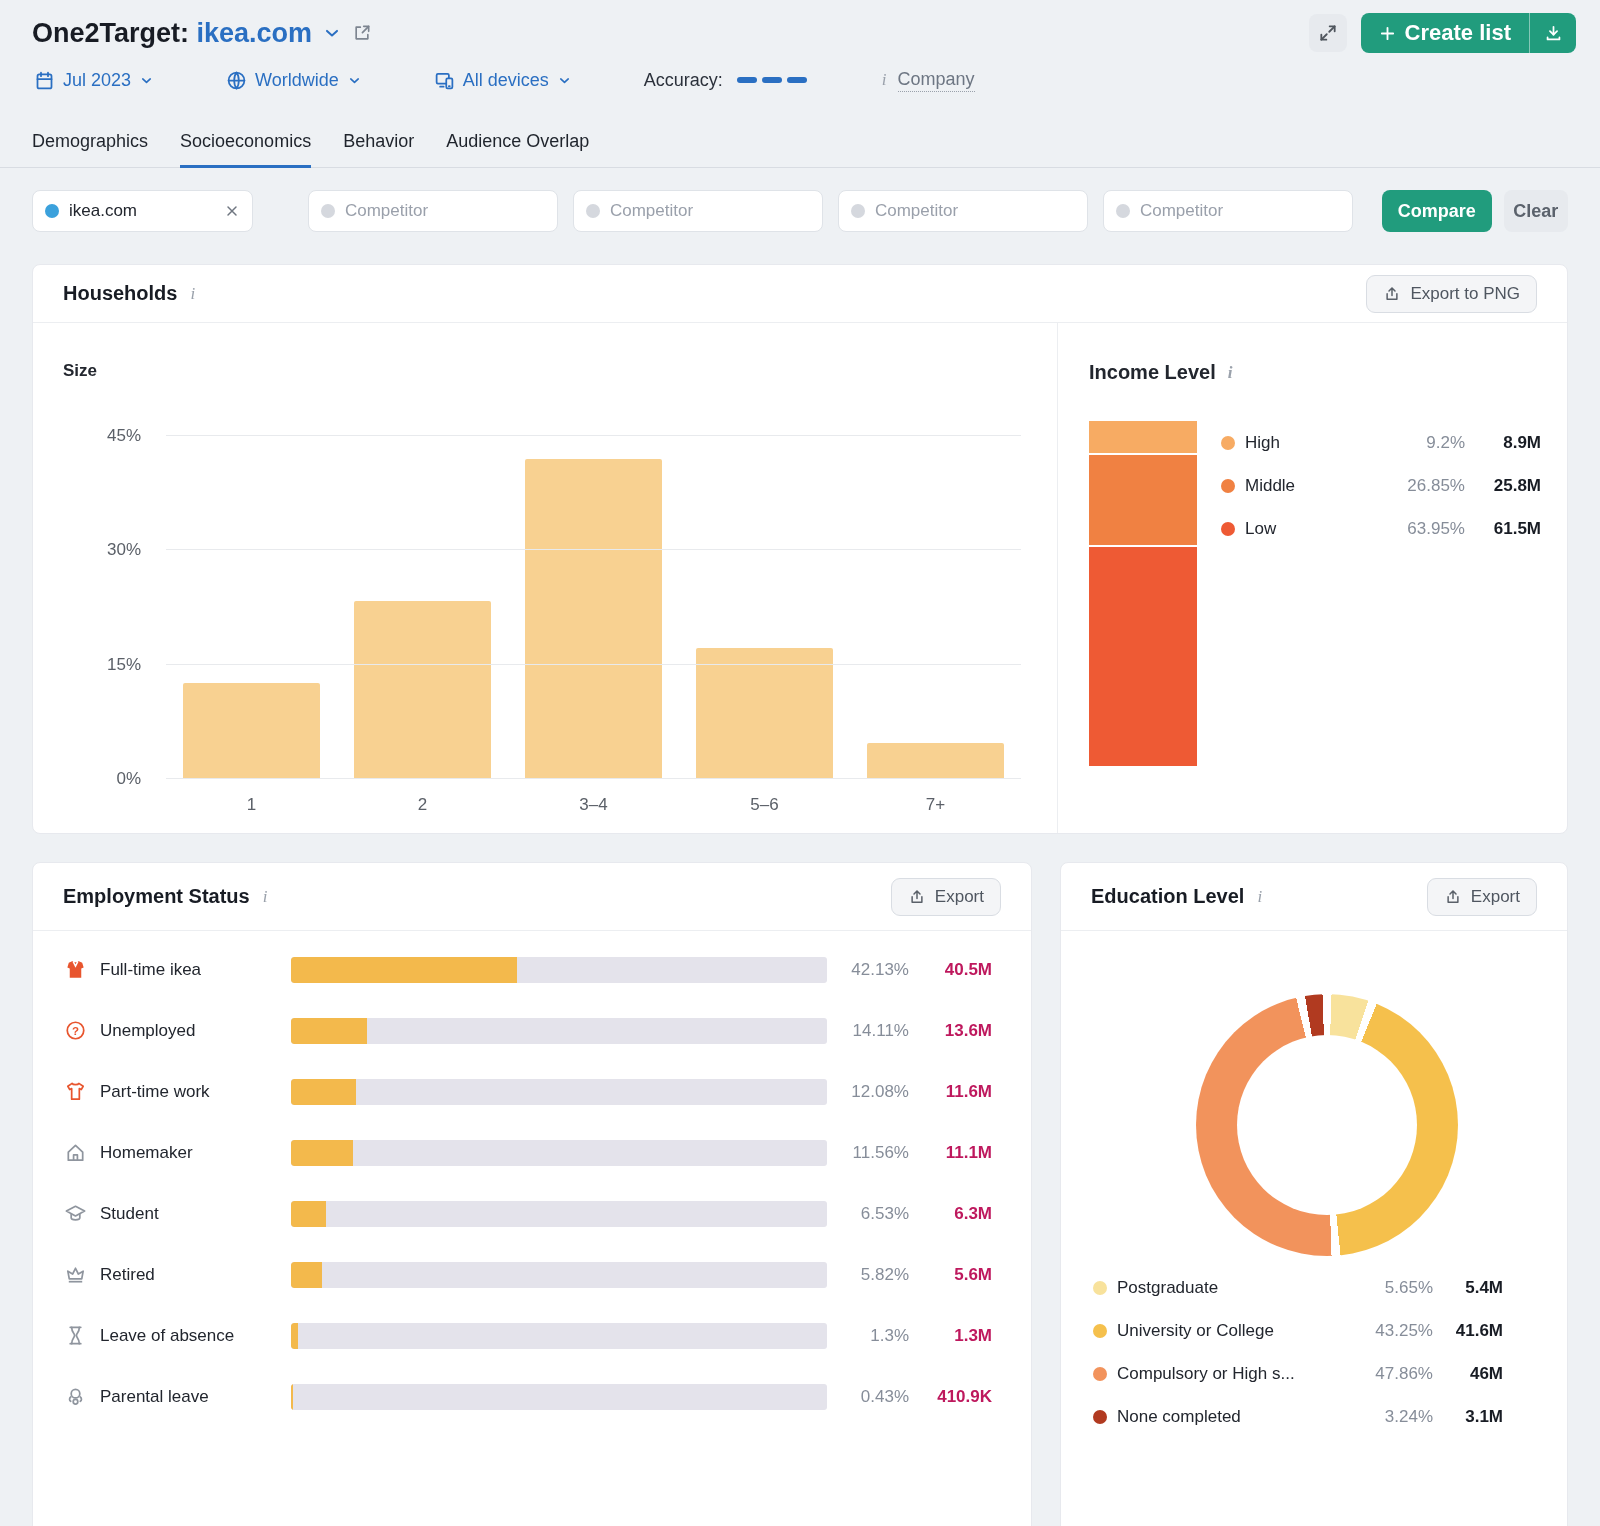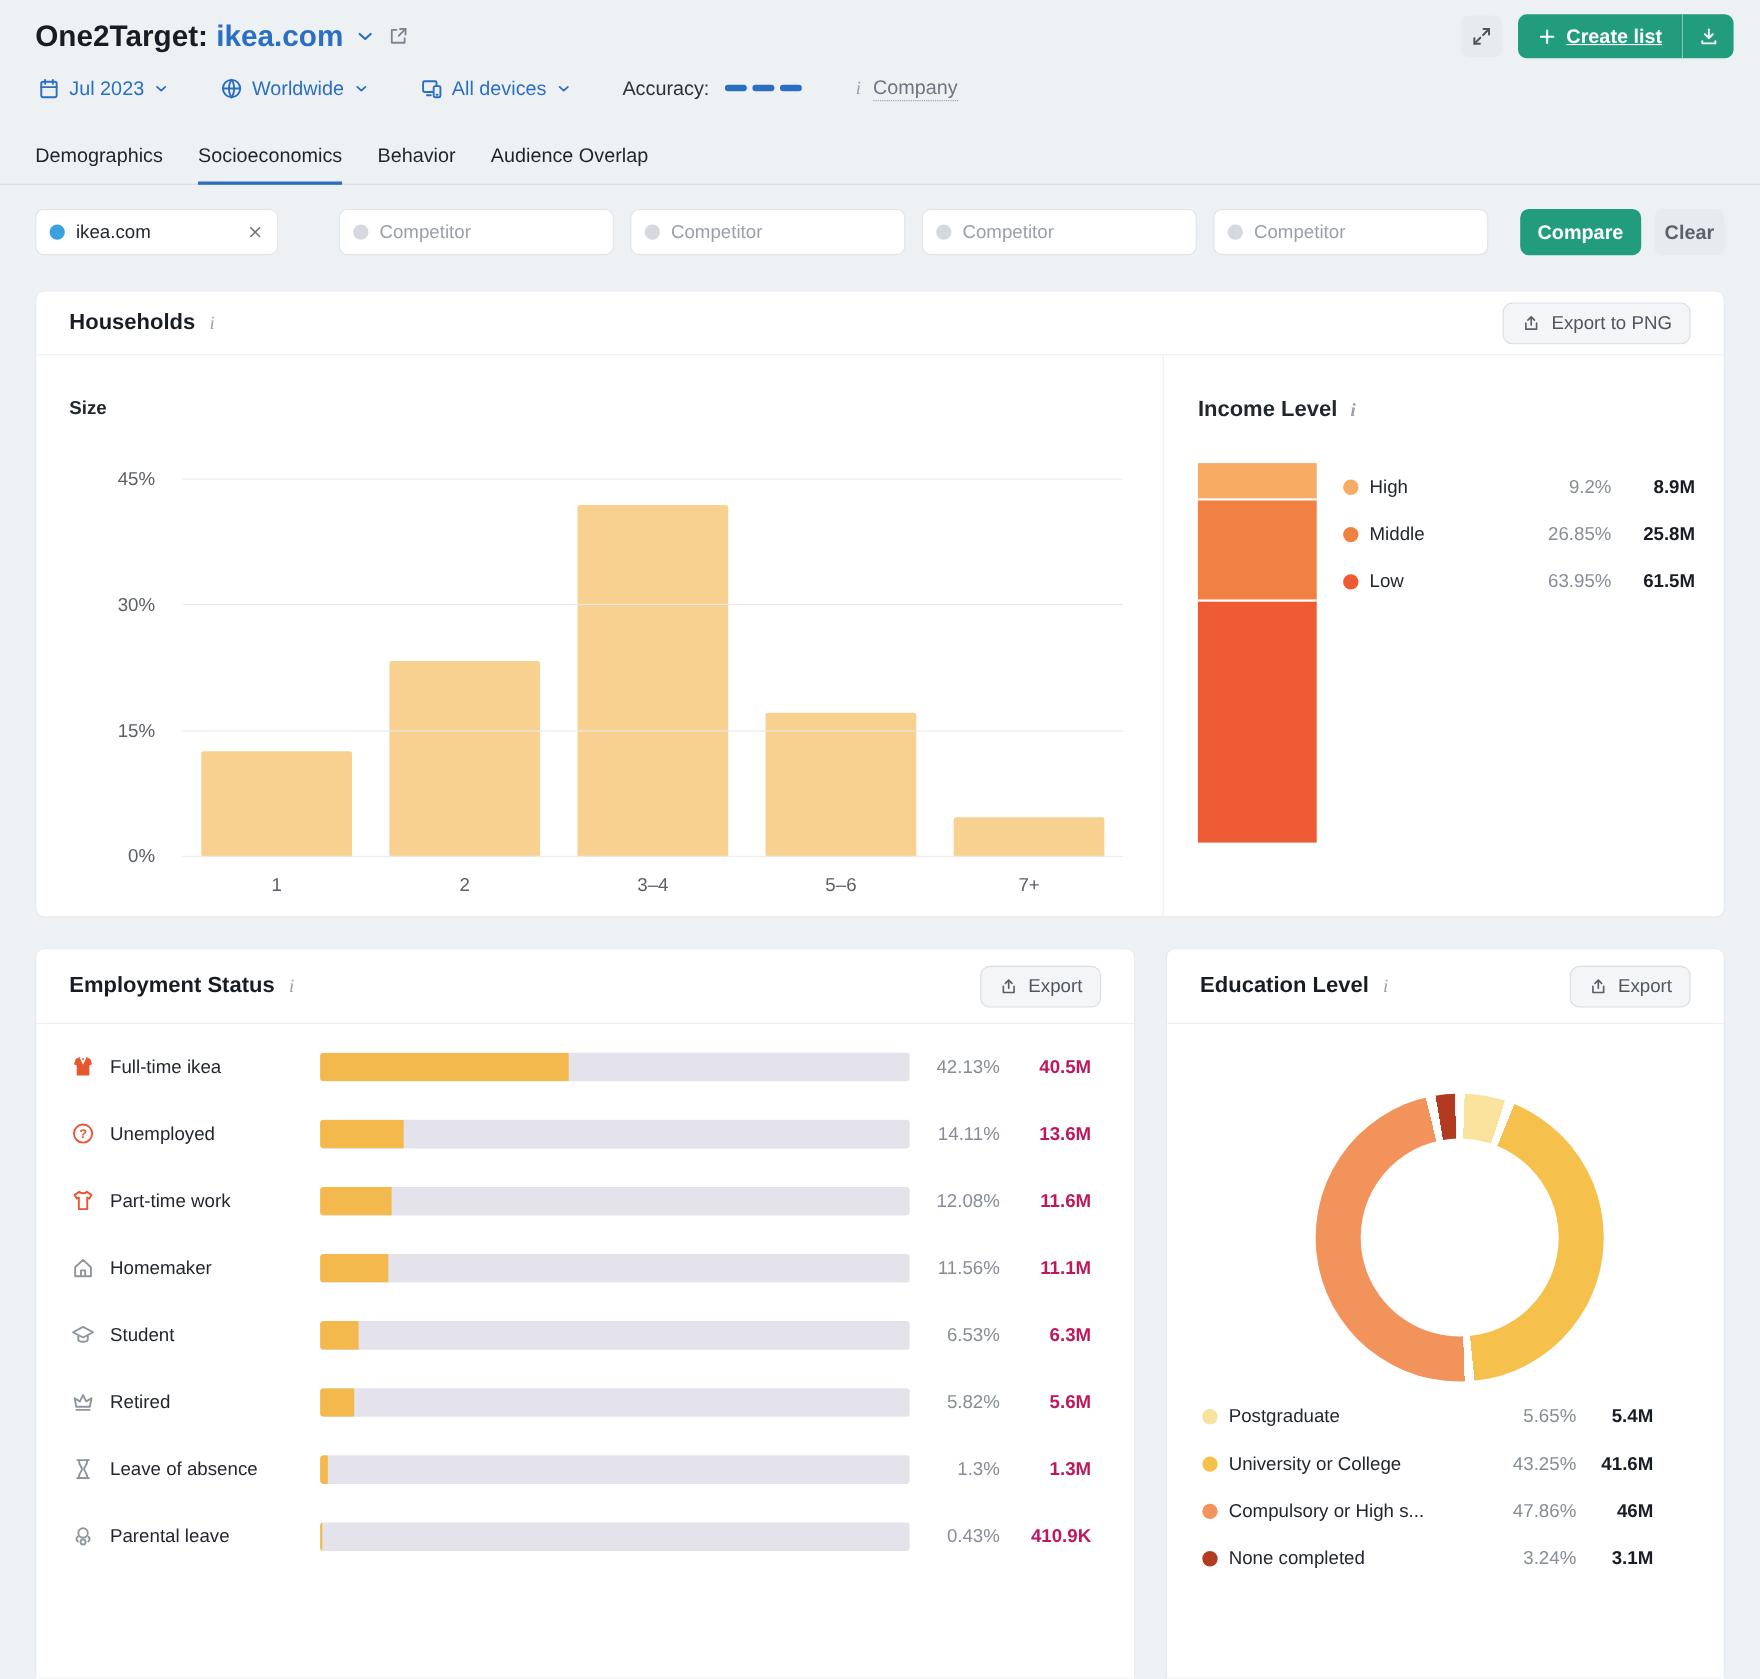--- a/index.html
+++ b/index.html
@@ -8,25 +8,25 @@
   .page { position:relative; width:1600px; height:1526px; background:#eef1f4; overflow:hidden; }
 
   
   .title-row { position:absolute; top:10px; left:32px; right:24px; height:46px; display:flex; align-items:center; justify-content:space-between; }
   .title-left { display:flex; align-items:center; gap:10px; }
   .page-title { font-size:27px; font-weight:700; color:#181c24; }
   .page-title .domain { color:#2a6fc2; }
   .title-right { display:flex; align-items:center; gap:14px; }
   .expand-btn { width:38px; height:38px; border-radius:8px; background:#e7eaee; display:flex; align-items:center; justify-content:center; cursor:pointer; }
   .create-btn { height:40px; border-radius:8px; background:#219c7d; color:#fff; display:flex; align-items:stretch; overflow:hidden; cursor:pointer; }
-  .create-main { display:flex; align-items:center; gap:9px; padding:0 18px; font-size:18px; font-weight:700;text-decoration:underline; }
+  .create-main { display:flex; align-items:center; gap:9px; padding:0 18px; font-size:22px; font-weight:700; }
   .create-divider { width:1px; background:rgba(255,255,255,.45); }
   .create-dl { width:46px; display:flex; align-items:center; justify-content:center; }
 
-  .filter-row { position:absolute; top:64px; left:34px; height:32px; display:flex; align-items:center; gap:46px; font-size:18px; }
+  .filter-row { position:absolute; top:64px; left:34px; height:32px; display:flex; align-items:center; gap:72px; font-size:18px; }
   .f-item { display:flex; align-items:center; gap:8px; color:#2a6fc2; cursor:pointer; }
   .f-accuracy { display:flex; align-items:center; gap:10px; color:#2b313b; cursor:default; }
   .dashes { display:flex; gap:5px; margin-left:4px; }
   .dash { width:20px; height:6px; border-radius:3px; background:#2a6fc2; }
   .f-company { display:flex; align-items:center; gap:8px; color:#6d7683; cursor:pointer; }
   .f-company .lbl { border-bottom:1px dotted #9aa1ab; padding-bottom:1px; }
 
   .tabs-row { position:absolute; top:125px; left:0; right:0; padding:0 32px; display:flex; gap:32px; border-bottom:1px solid #d8dce2; }
   .tab { font-size:18px; color:#1f242c; padding:6px 0 13px 0; cursor:pointer; border-bottom:3px solid transparent; margin-bottom:-1px; }
   .tab.active { border-bottom-color:#2a6fc2; }

